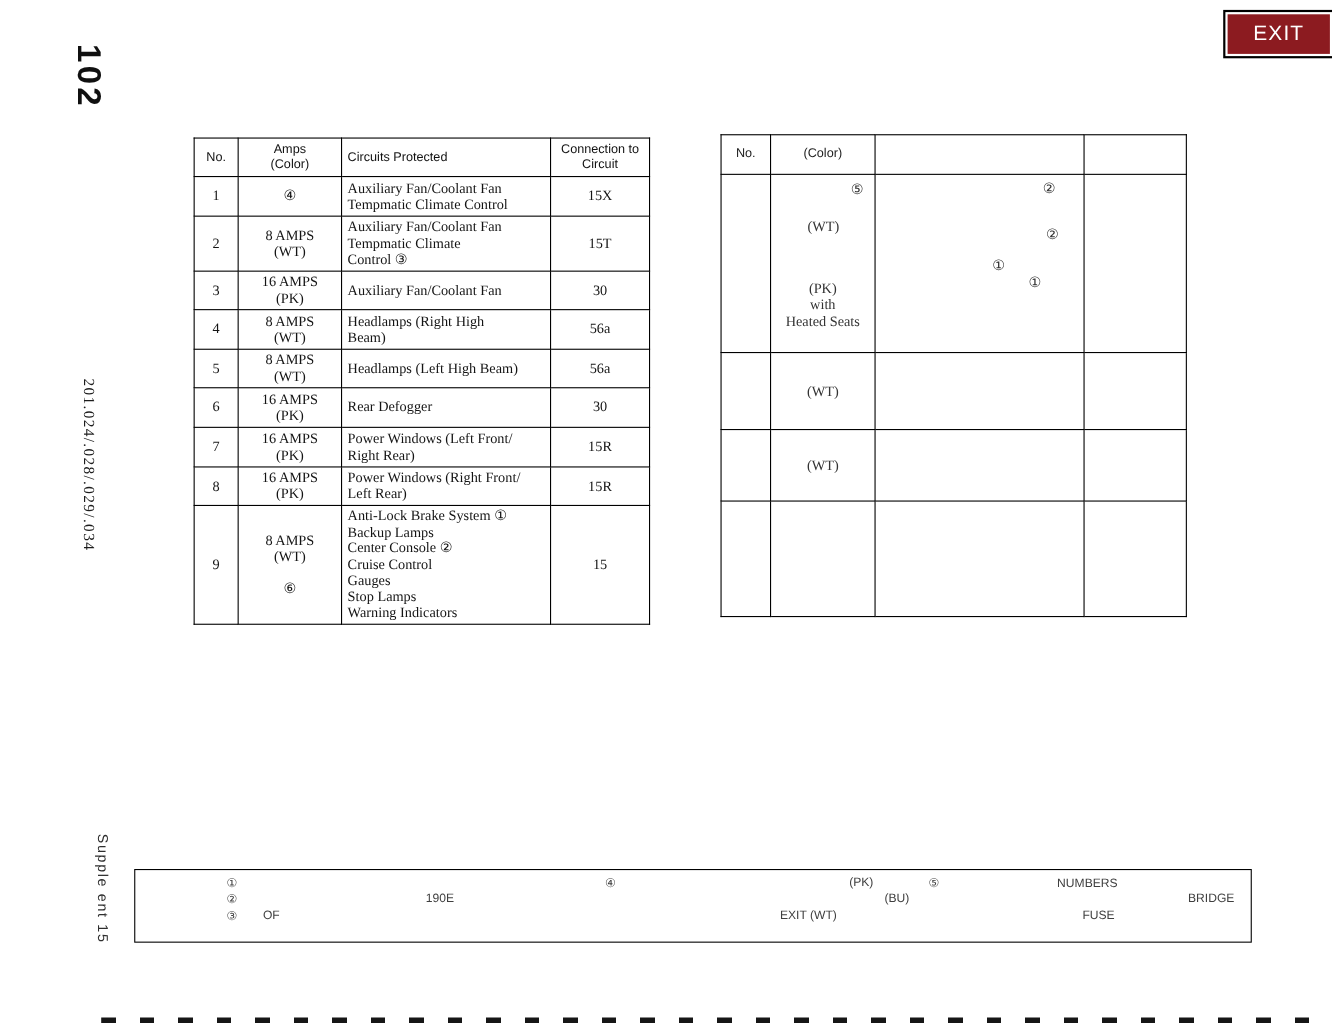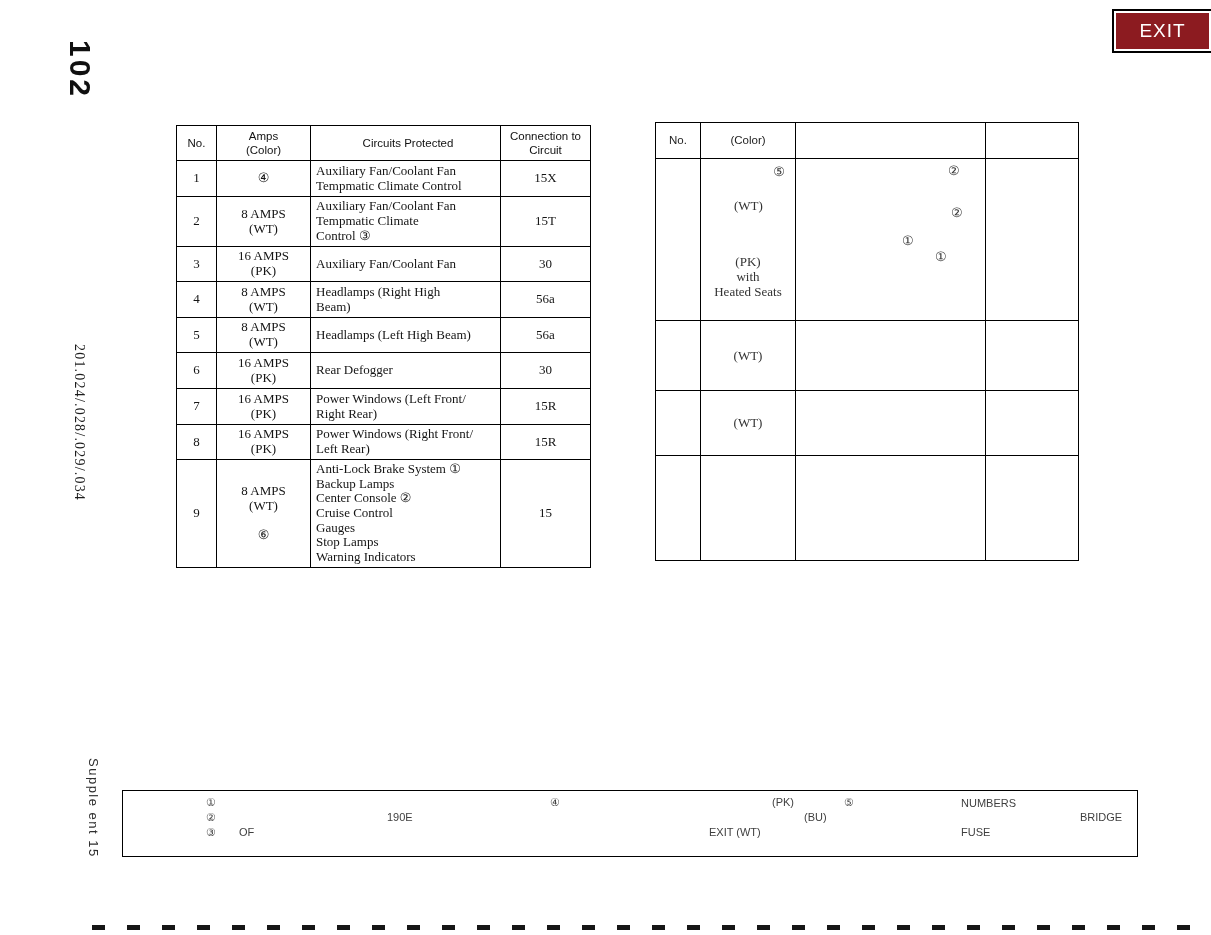--- a/index.html
+++ b/index.html
@@ -15,21 +15,21 @@
               letter-spacing:1.5px;color:#2e2e2e;}
   #exit{position:absolute;left:1112px;top:9px;width:93px;height:36px;border:2px solid #000;
         background:#fff;padding:2px;cursor:pointer;}
   #exit .inner{width:100%;height:100%;background:#8c1b20;color:#fff;display:flex;align-items:center;
         justify-content:center;font-family:"Liberation Sans",sans-serif;font-weight:normal;
         font-size:19px;letter-spacing:1px;}
   table{border-collapse:collapse;table-layout:fixed;}
   td,th{border:1px solid #000;vertical-align:middle;overflow:hidden;padding:0;}
   th{font-family:"Liberation Sans",sans-serif;font-size:11.5px;font-weight:normal;
      white-space:pre-line;text-align:center;line-height:1.25;color:#111;}
-  .th-left{text-align:center;padding-left:5px;}
+  .th-left{text-align:left;padding-left:5px;}
   #fuse-table{left:176px;top:125px;width:414px;}
   #fuse-table td{font-size:13px;line-height:1.13;white-space:pre-line;color:#141414;}
   .cell-no{text-align:center;}
   .cell-amps{text-align:center;font-size:12.5px;}
   .cell-circuits{text-align:left;padding:2px 4px 2px 5px;}
   .cell-conn{text-align:center;font-size:12.5px;}
   #relay-table{left:655px;top:122px;width:423px;}
   #relay-table td{font-size:13px;color:#333;}
   #relay-table th{color:#222;}
   .rel{position:relative;}
@@ -211,17 +211,17 @@
   <span style="left:83px;top:20px">②</span>
   <span style="left:83px;top:35px">③</span>
   <span style="left:116px;top:35px">OF</span>
   <span style="left:264px;top:20px">190E</span>
   <span style="left:427px;top:5px">④</span>
   <span style="left:649px;top:5px">(PK)</span>
   <span style="left:681px;top:20px">(BU)</span>
   <span style="left:586px;top:35px">EXIT (WT)</span>
   <span style="left:721px;top:5px">⑤</span>
   <span style="left:838px;top:6px">NUMBERS</span>
-  <span style="left:838px;top:35px">FUSE</span>
+  <span style="left:861px;top:35px">FUSE</span>
   <span style="left:957px;top:20px">BRIDGE</span>
 </div>
 
 <div id="scan-dashes"></div>
 
 </body></html>

